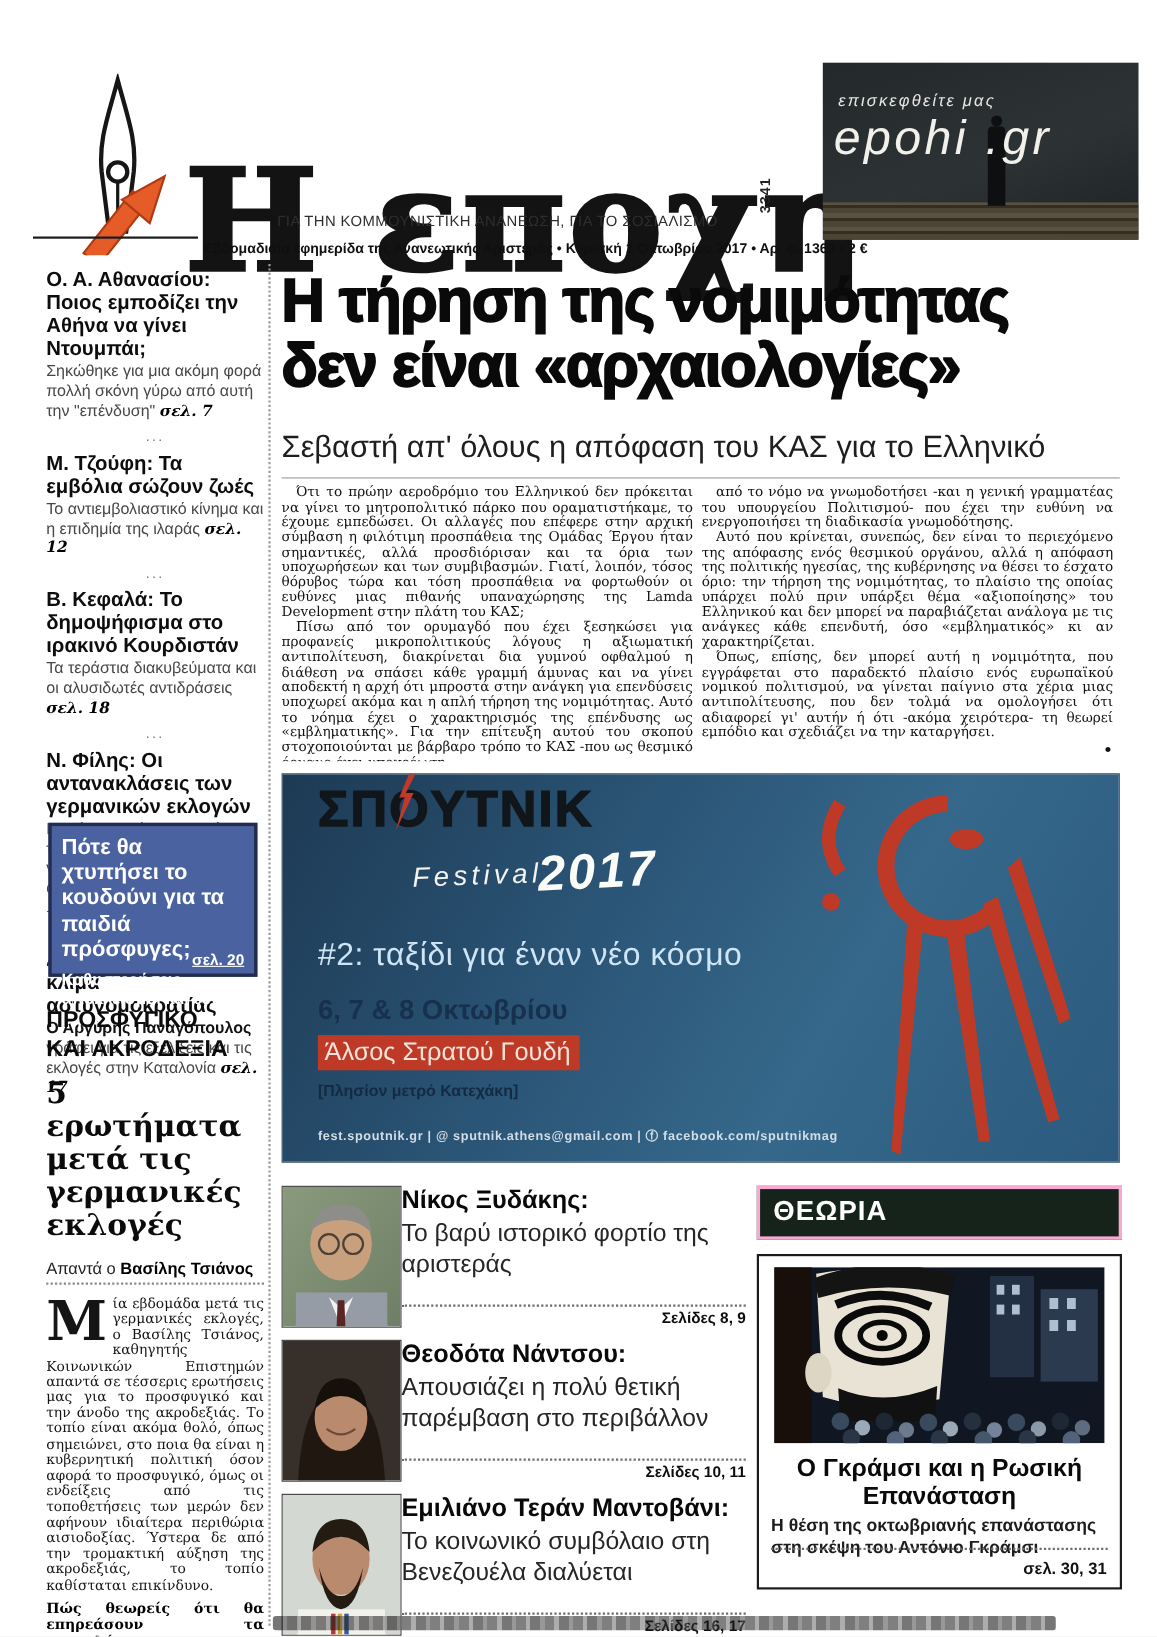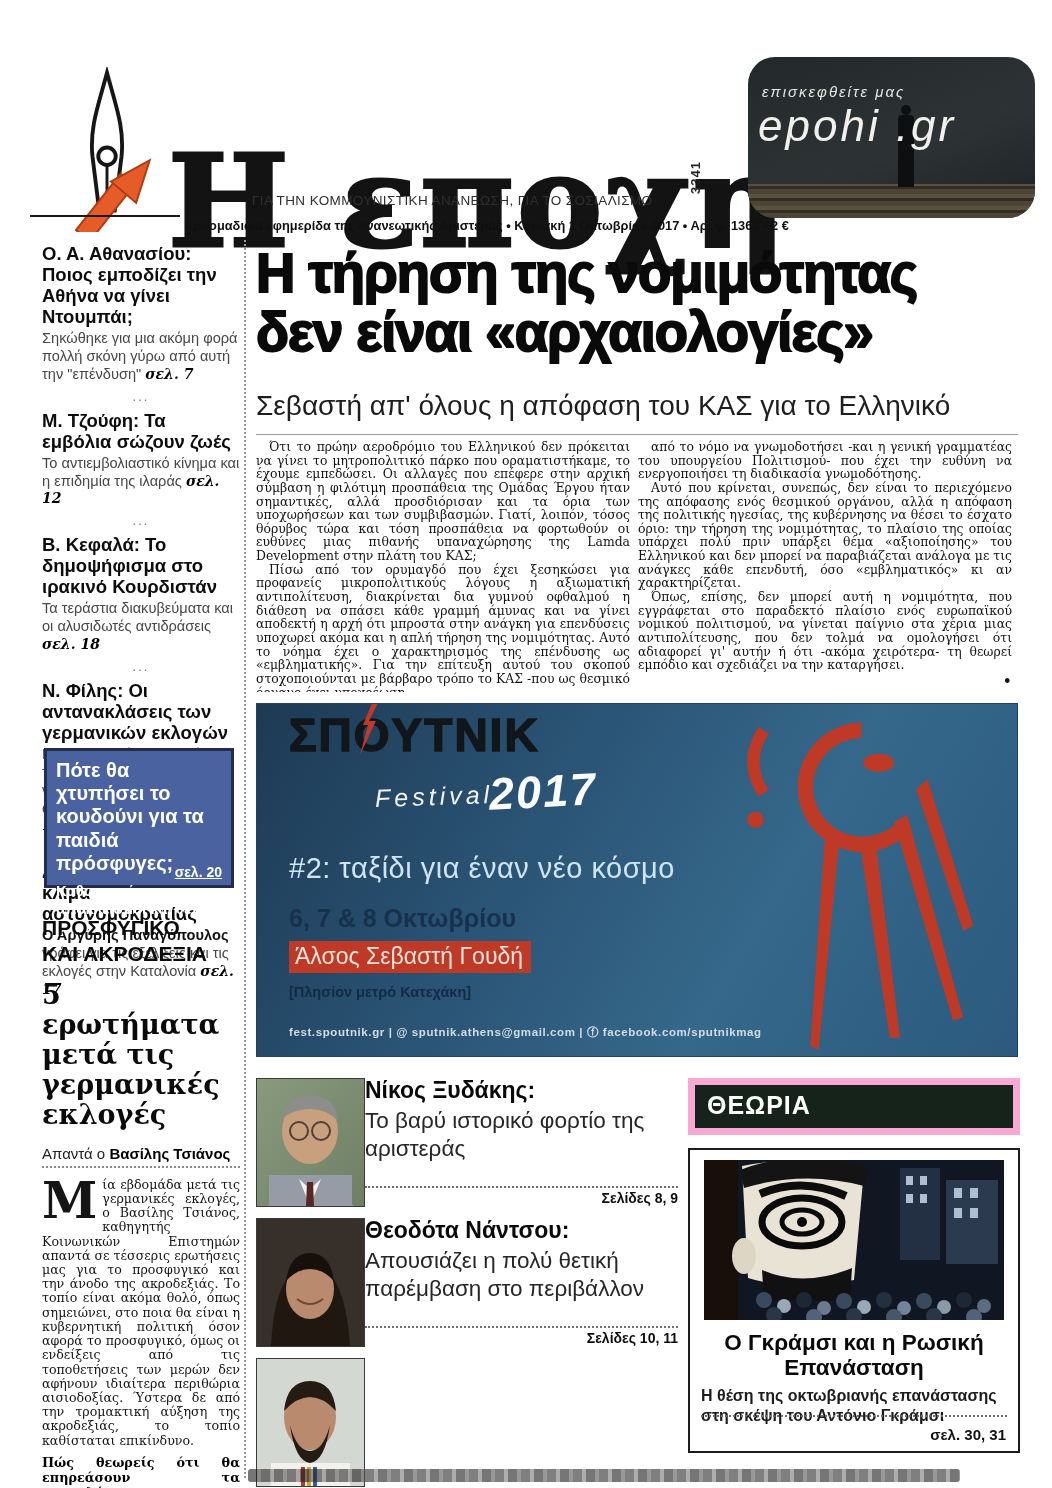--- a/index.html
+++ b/index.html
@@ -15,21 +15,21 @@
   .mast-issue{position:absolute;left:648px;top:128px;font-size:13px;font-weight:bold;color:#222;
               writing-mode:vertical-rl;transform:rotate(180deg);letter-spacing:1px;}
   .mast-tagline{position:absolute;left:212px;top:160px;width:470px;font-size:13.5px;
                 letter-spacing:.4px;color:#2e2e2e;white-space:nowrap;}
   .mast-subtitle{position:absolute;left:145px;top:185px;width:560px;font-size:12.8px;
                  font-weight:bold;color:#101010;white-space:nowrap;}
   .mast-rule{position:absolute;left:-10px;top:182px;width:150px;border-top:2px solid #1a1a1a;}
 
   
   .ad-box{position:absolute;left:748px;top:57px;width:287px;height:161px;
-          background:linear-gradient(160deg,#23282a 0%,#2d3335 55%,#1d2123 100%);overflow:hidden;border-radius:27px;}
+          background:linear-gradient(160deg,#23282a 0%,#2d3335 55%,#1d2123 100%);overflow:hidden;}
   .ad-floor{position:absolute;left:0;bottom:0;width:100%;height:34px;
             background:repeating-linear-gradient(0deg,#4c4435 0 5px,#332d22 5px 8px,#5a5140 8px 12px);}
   .ad-person{position:absolute;left:150px;top:58px;width:16px;height:72px;background:#0d0f10;border-radius:4px 4px 0 0;}
   .ad-person:before{content:"";position:absolute;left:3px;top:-10px;width:10px;height:10px;border-radius:50%;background:#0d0f10;}
   .ad-line1{position:absolute;left:14px;top:26px;font-size:15px;font-style:italic;letter-spacing:2px;color:#e8e6e0;}
   .ad-line2{position:absolute;left:10px;top:44px;font-size:44px;font-style:italic;letter-spacing:3px;color:#f2f0ea;}
 
   
   .vsep{position:absolute;left:244px;top:240px;height:1238px;border-left:2px dotted #9a9a9a;}
 
@@ -97,21 +97,21 @@
   .iv-photo{width:107px;height:127px;border:1px solid #3a3a3a;flex:none;}
   .iv-photo svg{display:block;width:100%;height:100%;}
   .iv-text{flex:1;position:relative;}
   .iv-name{font-size:23px;font-weight:bold;line-height:1.1;color:#090909;}
   .iv-title{margin-top:4px;font-size:22.5px;line-height:1.22;color:#262626;}
   .iv-rule{position:absolute;left:0;bottom:18px;width:100%;border-top:2px dotted #6d6d6d;}
   .iv-pages{position:absolute;right:0;bottom:0;font-size:14px;font-weight:bold;color:#0d0d0d;}
 
   
   .theory{position:absolute;left:688px;top:1078px;width:332px;}
-  .theory-head{background:#15231a;border:7px solid #f9a8d4;color:#fdfdfd;font-size:25px;
+  .theory-head{background:#15231a;border:3px solid #f9a8d4;color:#fdfdfd;font-size:25px;
                font-weight:bold;letter-spacing:1px;padding:6px 12px 8px 12px;}
   .theory-box{margin-top:13px;border:2px solid #1c1c1c;background:#fff;padding:10px 11px 8px 11px;position:relative;height:305px;box-sizing:border-box;}
   .theory-art{width:100%;height:160px;display:block;}
   .theory-title{margin-top:10px;font-size:22.5px;font-weight:bold;line-height:1.12;color:#0a0a0a;text-align:center;}
   .theory-sub{margin-top:6px;font-size:16px;font-weight:bold;line-height:1.22;color:#1c1c1c;}
   .theory-rule{position:absolute;left:11px;right:11px;bottom:34px;border-top:2px dotted #6d6d6d;}
   .theory-page{position:absolute;right:12px;bottom:8px;font-size:15px;font-weight:bold;}
 
   
   .smudge{position:absolute;left:248px;top:1469px;width:712px;height:13px;opacity:.6;border-radius:3px;
@@ -219,21 +219,21 @@
   <section class="banner">
     <div class="banner-logo">
       <span>ΣΠ</span><span class="banner-o"><span>Ο</span><svg class="banner-bolt" viewBox="0 0 18 52">
             <polygon points="12,0 3,22 8,22 0,52 16,18 9,18 18,0" fill="#c0392b"></polygon>
           </svg></span><span>ΥΤΝΙΚ</span>
     </div>
     <div class="banner-festival">Festival</div>
     <div class="banner-year">2017</div>
     <div class="banner-theme">#2: ταξίδι για έναν νέο κόσμο</div>
     <div class="banner-dates">6, 7 &amp; 8 Οκτωβρίου</div>
-    <div class="banner-venue">Άλσος Σεβαστή Γουδή</div>
+    <div class="banner-venue">Άλσος Στρατού Γουδή</div>
     <div class="banner-metro">[Πλησίον μετρό Κατεχάκη]</div>
     <div class="banner-contacts">fest.spoutnik.gr | @ sputnik.athens@gmail.com | ⓕ facebook.com/sputnikmag</div>
     <svg class="sputnik-art" viewBox="0 0 260 330">
       <g fill="#bf3a26">
         <path d="M148 14 a56 56 0 1 0 44 92" fill="none" stroke="#bf3a26" stroke-width="15"></path>
         <ellipse cx="165" cy="46" rx="15" ry="9"></ellipse>
         <path d="M52 14 q-20 32 0 62" fill="none" stroke="#bf3a26" stroke-width="12"></path>
         <circle cx="44" cy="102" r="8"></circle>
         <polygon points="112,122 126,126 106,328 98,324"></polygon>
         <polygon points="146,122 162,122 186,316 176,316"></polygon>
@@ -299,20 +299,26 @@
           <rect x="14" y="104" width="79" height="23" fill="#f2f1ec"></rect>
           <g>
             <rect x="44" y="108" width="4" height="19" fill="#b33"></rect>
             <rect x="50" y="108" width="4" height="19" fill="#d9a521"></rect>
             <rect x="56" y="108" width="4" height="19" fill="#335a99"></rect>
           </g>
           <ellipse cx="53" cy="58" rx="26" ry="33" fill="#b98a6d"></ellipse>
           <path d="M27 52 Q30 22 53 22 Q76 22 79 52 Q66 38 53 38 Q40 38 27 52 Z" fill="#241b12"></path>
           <path d="M33 66 Q38 102 53 104 Q68 102 73 66 Q66 92 53 92 Q40 92 33 66 Z" fill="#241b12"></path>
         </svg>
+      </div>
+      <div class="iv-text">
+        <div class="iv-name">Εμιλιάνο Τεράν Μαντοβάνι:</div>
+        <div class="iv-title">Το κοινωνικό συμβόλαιο στη Βενεζουέλα διαλύεται</div>
+        <div class="iv-rule"></div>
+        <div class="iv-pages">Σελίδες 16, 17</div>
       </div>
     </div>
   </section>
 
   <section class="theory">
     <div class="theory-head">ΘΕΩΡΙΑ</div>
     <div class="theory-box">
       <svg class="theory-art" viewBox="0 0 300 160">
         <rect width="300" height="160" fill="#101722"></rect>
         <rect x="0" y="0" width="34" height="160" fill="#190f0a"></rect>

